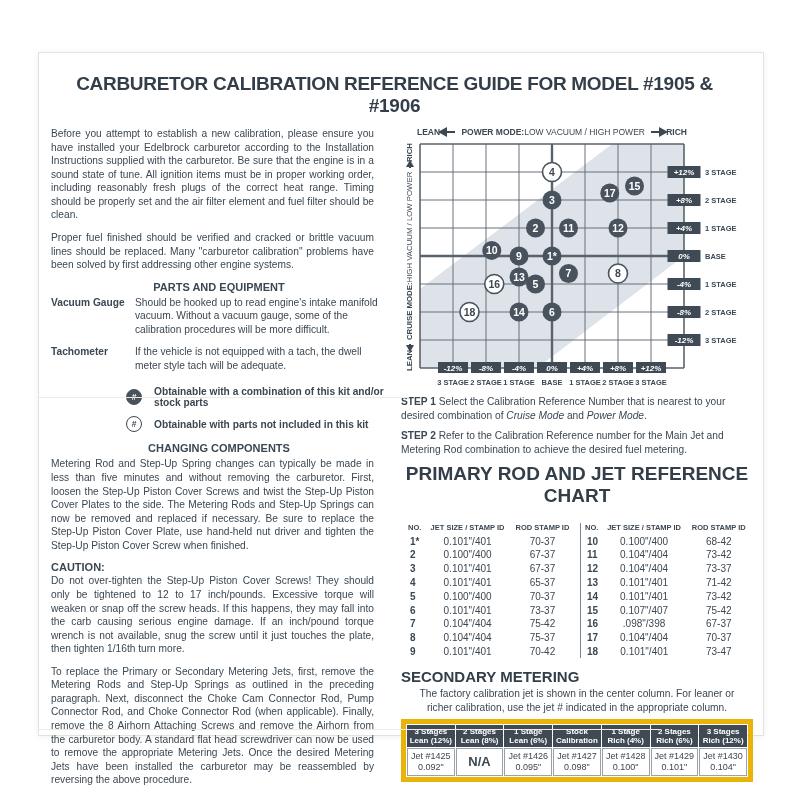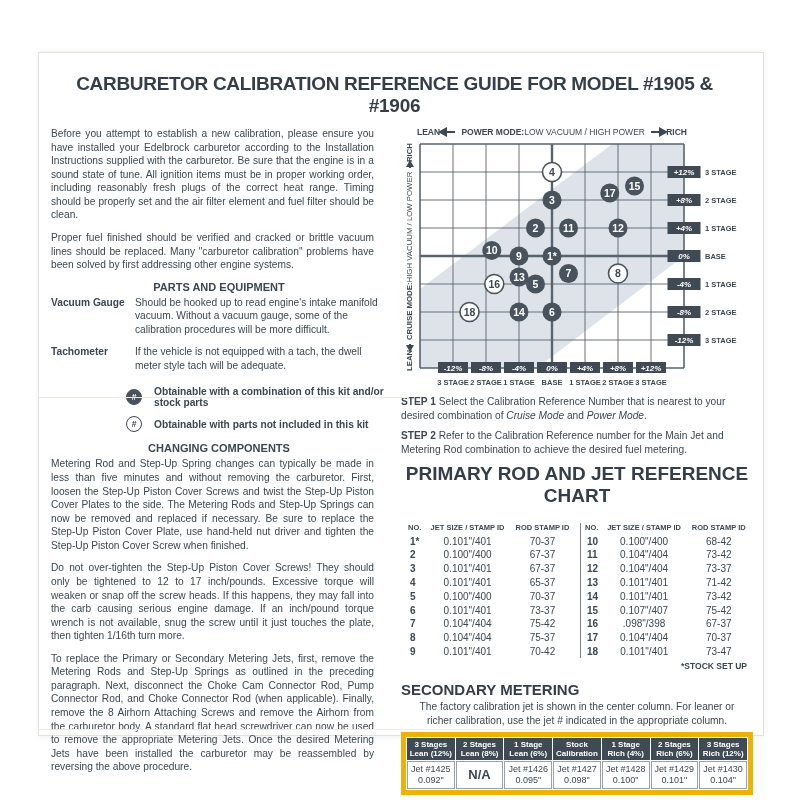--- a/index.html
+++ b/index.html
@@ -97,20 +97,21 @@
           <span class="sym-circle sym-filled">#</span>
           <span>Obtainable with a combination of this kit and/or stock parts</span>
         </div>
         <div class="legend-item">
           <span class="sym-circle sym-open">#</span>
           <span>Obtainable with parts not included in this kit</span>
         </div>
       </div>
       <div class="sec-head">CHANGING COMPONENTS</div>
       <p class="body">Metering Rod and Step-Up Spring changes can typically be made in less than five minutes and without removing the carburetor. First, loosen the Step-Up Piston Cover Screws and twist the Step-Up Piston Cover Plates to the side. The Metering Rods and Step-Up Springs can now be removed and replaced if necessary. Be sure to replace the Step-Up Piston Cover Plate, use hand-held nut driver and tighten the Step-Up Piston Cover Screw when finished.</p>
+      <div class="sec-head left">CAUTION:</div>
       <p class="body">Do not over-tighten the Step-Up Piston Cover Screws! They should only be tightened to 12 to 17 inch/pounds. Excessive torque will weaken or snap off the screw heads. If this happens, they may fall into the carb causing serious engine damage. If an inch/pound torque wrench is not available, snug the screw until it just touches the plate, then tighten 1/16th turn more.</p>
       <p class="body">To replace the Primary or Secondary Metering Jets, first, remove the Metering Rods and Step-Up Springs as outlined in the preceding paragraph. Next, disconnect the Choke Cam Connector Rod, Pump Connector Rod, and Choke Connector Rod (when applicable). Finally, remove the 8 Airhorn Attaching Screws and remove the Airhorn from the carburetor body. A standard flat head screwdriver can now be used to remove the appropriate Metering Jets. Once the desired Metering Jets have been installed the carburetor may be reassembled by reversing the above procedure.</p>
     </div>
 
     <div class="col-right">
       <div class="chart-top-axis">
         <span>LEAN</span>
         <span class="ax-line l"></span>
         <span>POWER MODE:</span>
         <span class="plain"> LOW VACUUM / HIGH POWER</span>
@@ -342,21 +343,20 @@
                 <td>70-37</td>
               </tr>
               <tr>
                 <td class="num">18</td>
                 <td>0.101"/401</td>
                 <td>73-47</td>
               </tr>
             </tbody>
         </table>
       </div>
-      <div class="stock-note">*STOCK SET UP</div>
 
       <div class="sec-meter-head">SECONDARY METERING</div>
       <div class="sec-intro">The factory calibration jet is shown in the center column. For leaner or richer calibration, use the jet # indicated in the appropriate column.</div>
       <div class="sec-table-wrap">
         <table class="sec">
           <thead>
               <tr id="secHeadRow">
                 <th>3 Stages<br>Lean (12%)</th>
                 <th>2 Stages<br>Lean (8%)</th>
                 <th>1 Stage<br>Lean (6%)</th>

